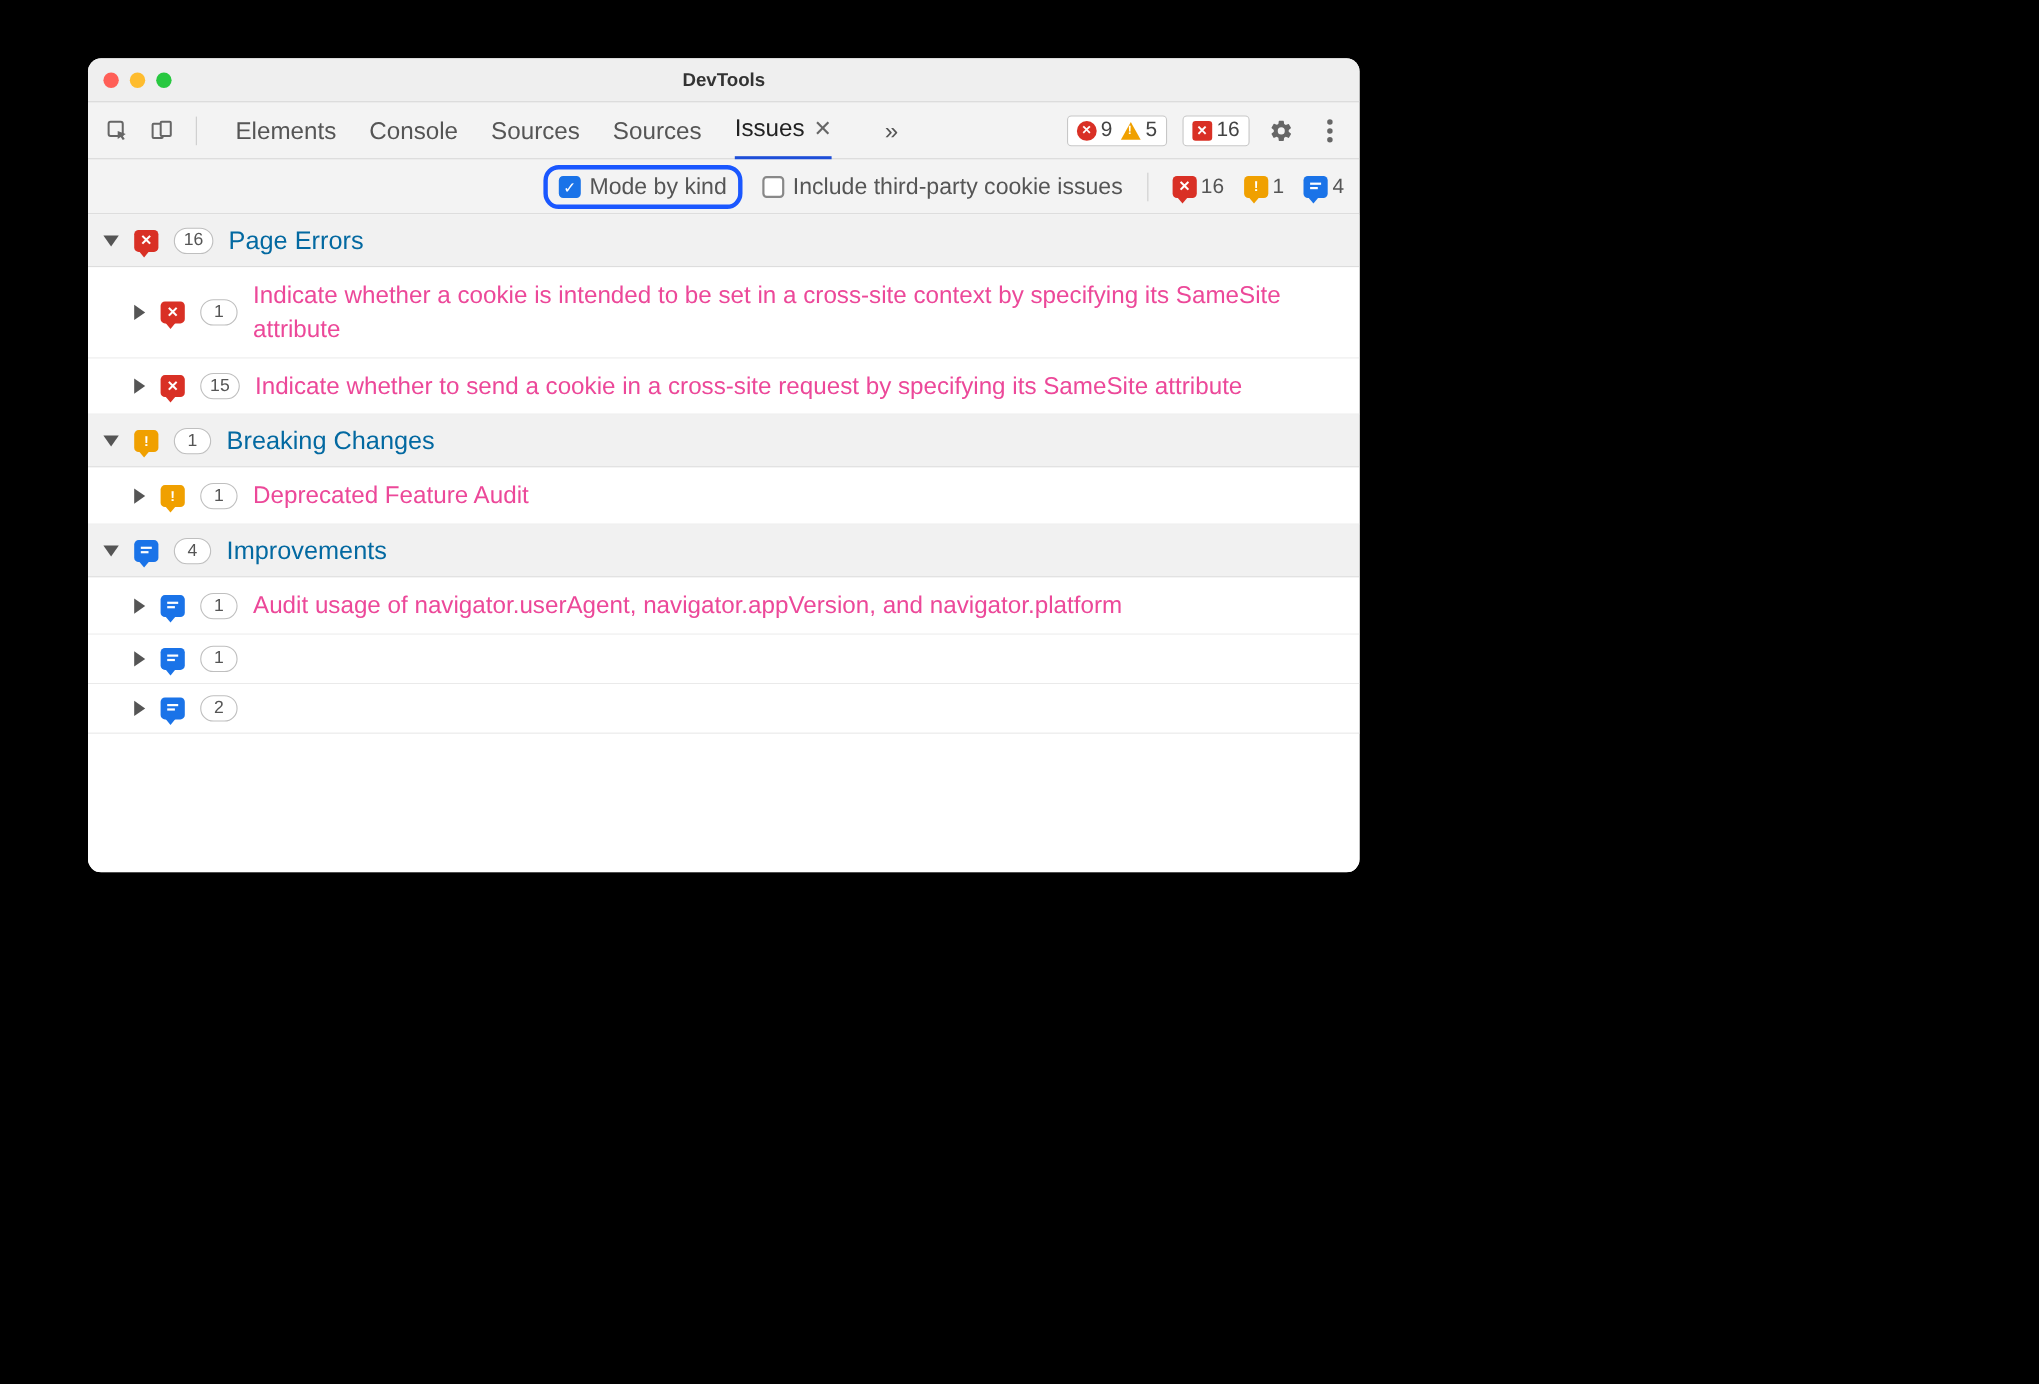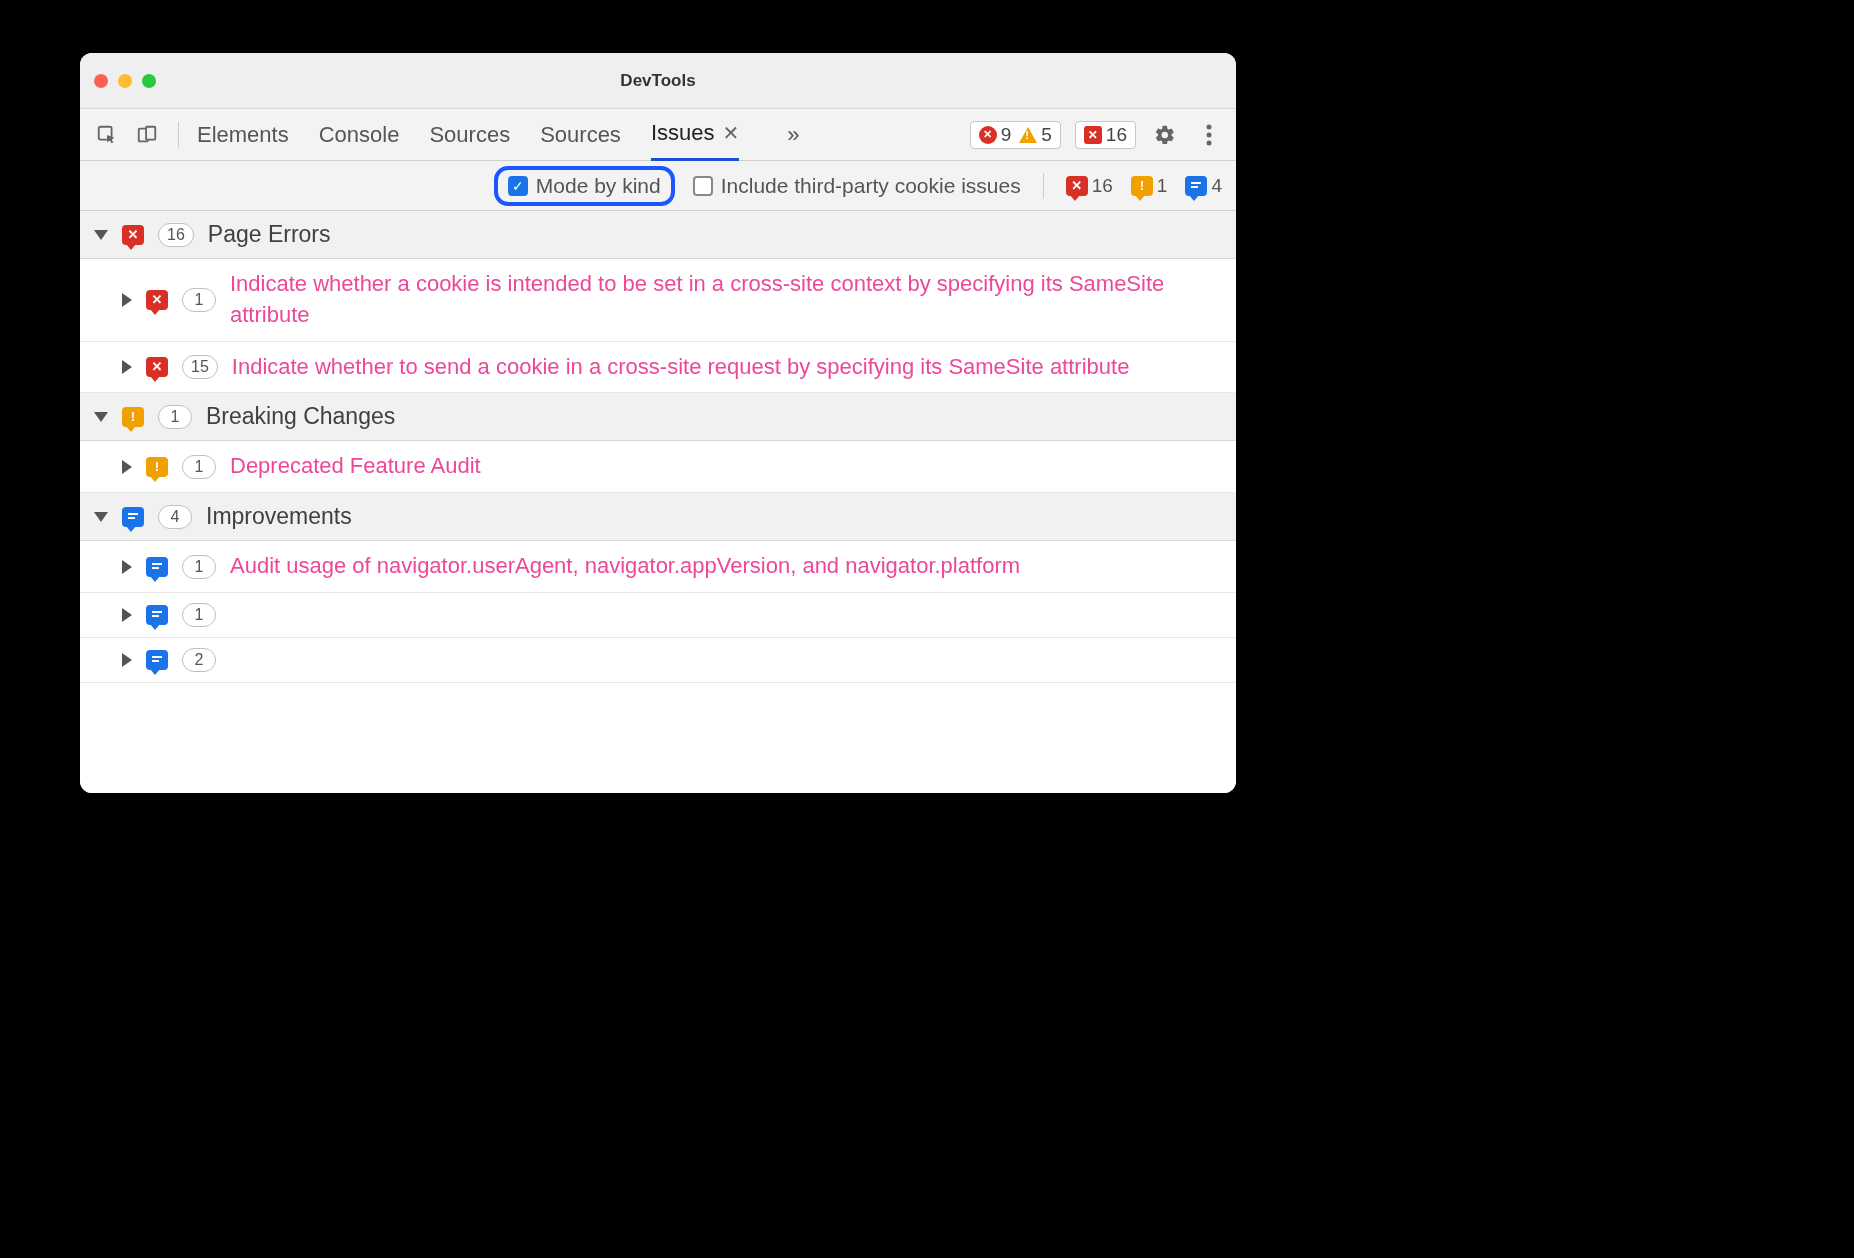--- a/index.html
+++ b/index.html
@@ -16,21 +16,21 @@
     width:1156px;
     height:740px;
     background:#fff;
     border-radius:12px;
     box-shadow:0 20px 60px rgba(0,0,0,.5);
     overflow:hidden;
     display:flex;
     flex-direction:column;
   }
   .titlebar {
-    height:56px;
+    height:40px;
     background:#efefef;
     display:flex;
     align-items:center;
     padding:10px 14px;
     border-bottom:1px solid #d8d8d8;
     position:relative;
   }
   .traffic { display:flex; gap:10px; }
   .dot { width:14px; height:14px; border-radius:50%; }
   .dot.red{background:#ff5f57;}
@@ -47,21 +47,21 @@
     display:flex;
     align-items:center;
     padding:0 12px;
     gap:10px;
   }
   .icon-btn{
     width:30px; height:30px; display:flex;align-items:center;justify-content:center;
     color:#666;
   }
   .vsep{ width:1px; height:26px; background:#ccc; margin:0 6px;}
-  .tabs{ display:flex; align-items:center; gap:30px; margin-left:2px;}
+  .tabs{ display:flex; align-items:center; gap:30px; margin-left:19px;}
   .tab{ color:#555; font-size:22px; cursor:pointer; height:52px; display:flex;align-items:center;}
   .tab.active{ color:#222; border-bottom:3px solid #1d4ed8; font-weight:500;}
   .tab .close{ margin-left:8px; color:#666; font-size:20px;}
   .more-tabs{ color:#555; font-size:22px; margin-left:18px;}
   .tabbar-right{ margin-left:auto; display:flex; align-items:center; gap:14px;}
   .status-pill{
     display:flex; align-items:center; gap:8px;
     background:#fff; border:1px solid #c7c7c7; border-radius:4px;
     padding:2px 8px; font-size:19px; color:#444;
   }
@@ -98,21 +98,21 @@
     display:flex; align-items:center; gap:14px;
     padding:10px 14px;
   }
   .tri-down{ width:0;height:0;border-left:7px solid transparent;border-right:7px solid transparent;border-top:10px solid #555;}
   .tri-right{ width:0;height:0;border-top:7px solid transparent;border-bottom:7px solid transparent;border-left:10px solid #555;}
   .count-pill{
     min-width:34px; padding:0 8px; height:24px; border:1px solid #bfbfbf; border-radius:12px;
     background:#fff; display:flex;align-items:center;justify-content:center;
     font-size:16px; color:#555;
   }
-  .group-title{ font-size:23px; color:#404040;}
+  .group-title{ font-size:23px; color:#0369a1;}
   .issue-row{
     display:flex; align-items:center; gap:14px;
     padding:10px 14px 10px 42px;
     border-bottom:1px solid #e8e8e8;
     background:#fff;
   }
   .issue-title{ font-size:22px; color:#ec4899; line-height:1.4; flex:1;}
 </style>
 </head>
 <body>

